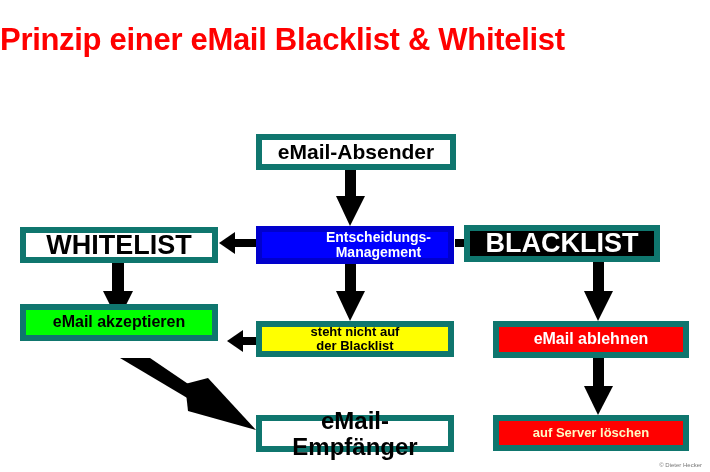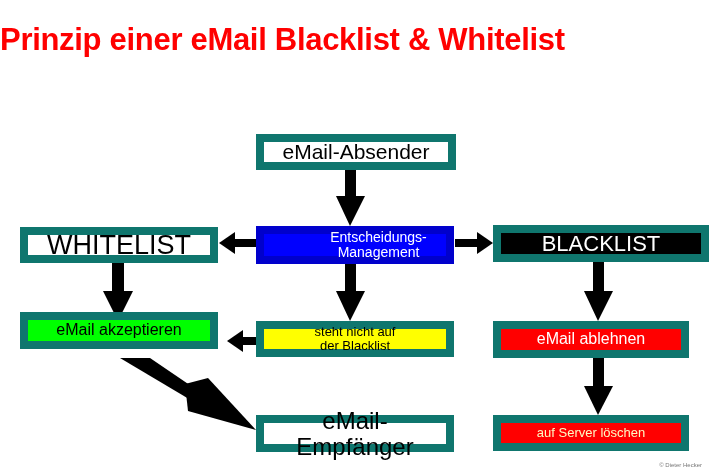--- a/index.html
+++ b/index.html
@@ -1,22 +1,22 @@
 <!DOCTYPE html>
 <html><head>
 <meta charset="utf-8">
 <style>
   html, body { margin: 0; padding: 0; background: #ffffff; }
   body { width: 710px; height: 472px; position: relative; overflow: hidden;
          font-family: "Liberation Sans", sans-serif; }
   .title { position: absolute; left: 0; top: 22px; width: 710px; 
            color: #ff0000; font-weight: bold; font-size: 31px; letter-spacing: -0.3px; }
-  .box { position: absolute; box-sizing: border-box; border: 8px solid #0f766e;
+  .box { position: absolute; box-sizing: border-box; border: 6px solid #0f766e;
          display: flex; align-items: center; justify-content: center; text-align: center;
-         font-weight: normal; line-height: 1.05; }
+         font-weight: bold; line-height: 1.05; }
   svg.arrows { position: absolute; left: 0; top: 0; }
   .copyright { position: absolute; right: 8px; bottom: 4px; font-size: 6px; color: #777; }
 </style>
 </head>
 <body>
 
 <div class="title">Prinzip einer eMail Blacklist &amp; Whitelist</div>
 
 <svg class="arrows" width="710" height="472">
   <g fill="#000">
@@ -74,25 +74,25 @@
 
 <div class="box" style="left:256px; top:226px; width:198px; height:38px; background:#0000ff; color:#fff; font-size:14px; white-space:pre-line; border-color:#0000cc;padding-left:47px;">
   <span>Entscheidungs-
 Management</span>
 </div>
 
 <div class="box" style="left:20px; top:227px; width:198px; height:36px; background:#fff; font-size:27px;justify-content:center;">
   <span>WHITELIST</span>
 </div>
 
-<div class="box" style="left:493px; top:225px; width:216px; height:37px; background:#000; color:#fff; font-size:22px;">
+<div class="box" style="left:464px; top:225px; width:196px; height:37px; background:#000; color:#fff; font-size:27px;">
   <span>BLACKLIST</span>
 </div>
 
-<div class="box" style="left:20px; top:312px; width:198px; height:37px; background:#00ff00; font-size:16px;">
+<div class="box" style="left:20px; top:304px; width:198px; height:37px; background:#00ff00; font-size:16px;">
   <span>eMail akzeptieren</span>
 </div>
 
 <div class="box" style="left:256px; top:321px; width:198px; height:36px; background:#ffff00; font-size:13px; white-space:pre-line;">
   <span>steht nicht auf
 der Blacklist</span>
 </div>
 
 <div class="box" style="left:493px; top:321px; width:196px; height:37px; background:#ff0000; color:#fff; font-size:16px;justify-content:center;">
   <span>eMail ablehnen</span>

